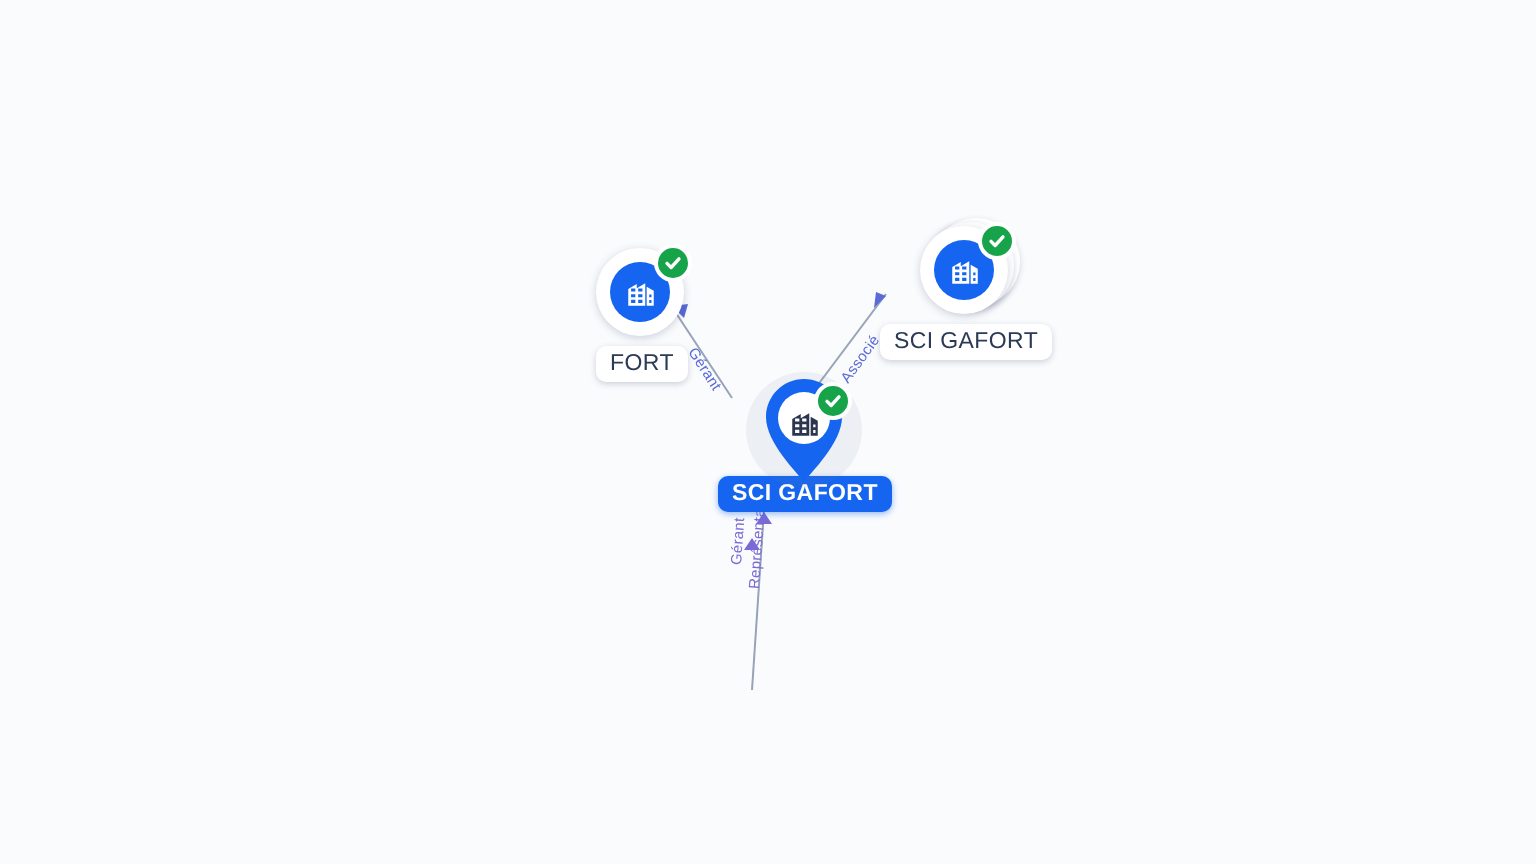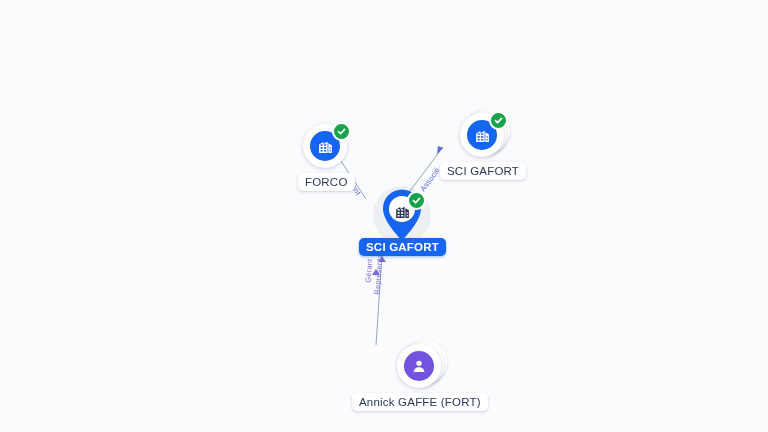--- a/index.html
+++ b/index.html
@@ -206,21 +206,21 @@
             <path d="M3 21V9.2l6-3.6v3l6-3.4V21H3zm2-2h3v-2.2H5V19zm0-4h3v-2.2H5V15zm0-4h3V8.8H5V11zm5 8h3v-2.2h-3V19zm0-4h3v-2.2h-3V15zm0-4h3V8.8h-3V11zM16 21V7.5l5 2.9V21h-5zm1.8-2h1.6v-2h-1.6v2zm0-4h1.6v-2h-1.6v2z"></path>
           </svg>
         </div>
       </div>
       <div class="check-badge">
         <svg width="9" height="9" viewBox="0 0 24 24" fill="none" stroke="#ffffff" stroke-width="4.5" stroke-linecap="round" stroke-linejoin="round">
           <polyline points="4,12.5 9.5,18 20,6.5"></polyline>
         </svg>
       </div>
     </div>
-    <div class="node-label">FORCO</div>
+    <div class="node-label">FORT</div>
   </div>
 
   <div class="node" style="left:440px; top:113px;">
     <div class="badge-wrap">
       <div class="badge-stack s1"></div>
       <div class="badge-stack s2"></div>
       <div class="badge-disc">
         <div class="inner-circle">
           <svg width="17" height="17" viewBox="0 0 24 24" fill="#ffffff">
             <path d="M3 21V9.2l6-3.6v3l6-3.4V21H3zm2-2h3v-2.2H5V19zm0-4h3v-2.2H5V15zm0-4h3V8.8H5V11zm5 8h3v-2.2h-3V19zm0-4h3v-2.2h-3V15zm0-4h3V8.8h-3V11zM16 21V7.5l5 2.9V21h-5zm1.8-2h1.6v-2h-1.6v2zm0-4h1.6v-2h-1.6v2z"></path>
@@ -250,29 +250,14 @@
       </div>
       <div class="pin-check">
         <svg width="9" height="9" viewBox="0 0 24 24" fill="none" stroke="#ffffff" stroke-width="4.5" stroke-linecap="round" stroke-linejoin="round">
           <polyline points="4,12.5 9.5,18 20,6.5"></polyline>
         </svg>
       </div>
     </div>
     <div class="node-label primary" style="margin-top:-6px;">SCI GAFORT</div>
   </div>
 
-  <div class="node" style="left:352px; top:344px;">
-    <div class="badge-wrap">
-      <div class="badge-stack s1"></div>
-      <div class="badge-stack s2"></div>
-      <div class="badge-disc">
-        <div class="inner-circle person">
-          <svg width="16" height="16" viewBox="0 0 24 24" fill="#ffffff">
-            <circle cx="12" cy="8" r="4"></circle>
-            <path d="M4 21c0-4.4 3.6-7 8-7s8 2.6 8 7H4z"></path>
-          </svg>
-        </div>
-      </div>
-    </div>
-    <div class="node-label">Annick GAFFE (FORT)</div>
-  </div>
 
 </div>
 
 </body></html>

